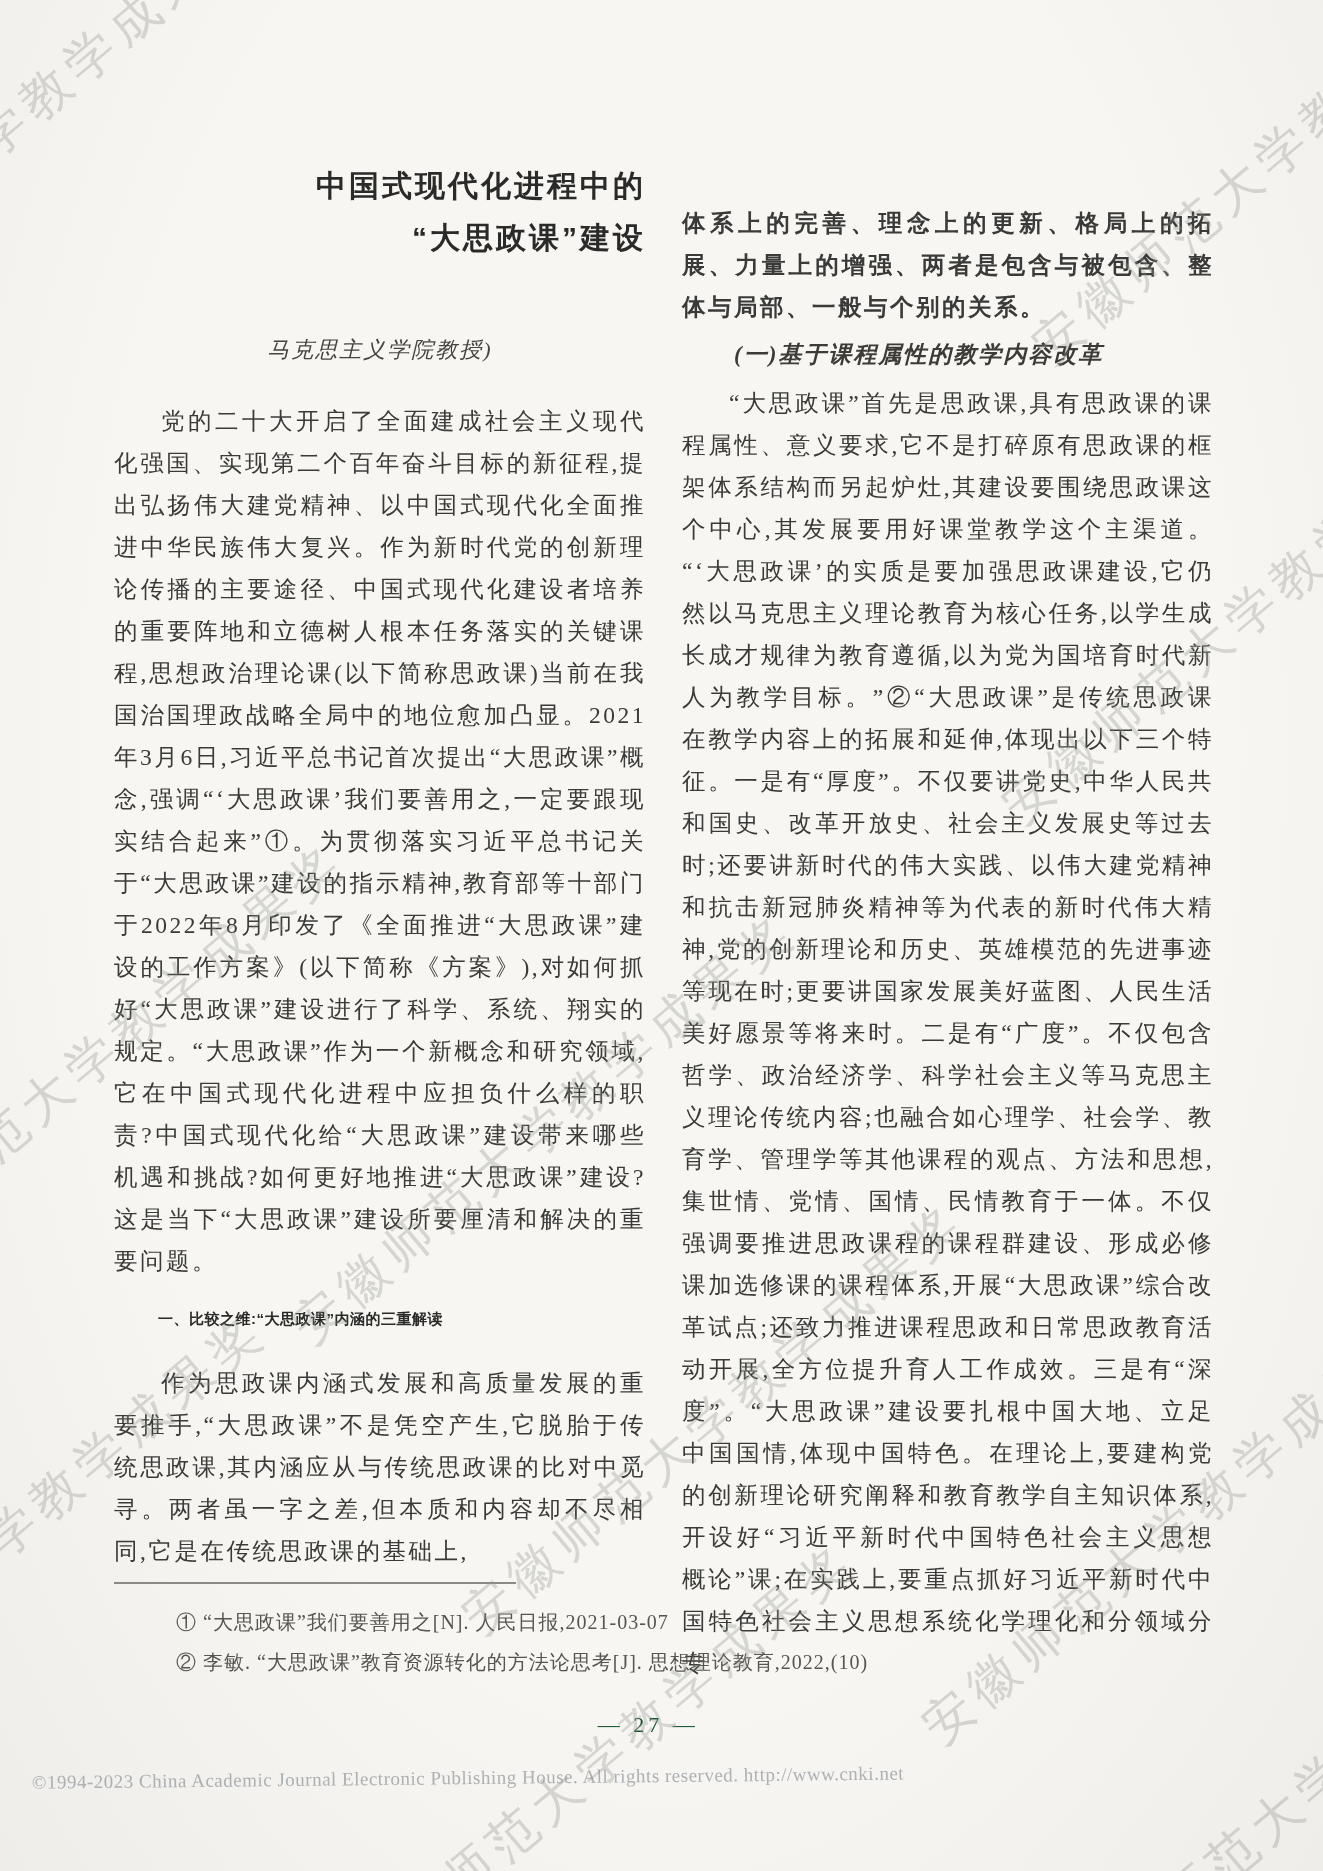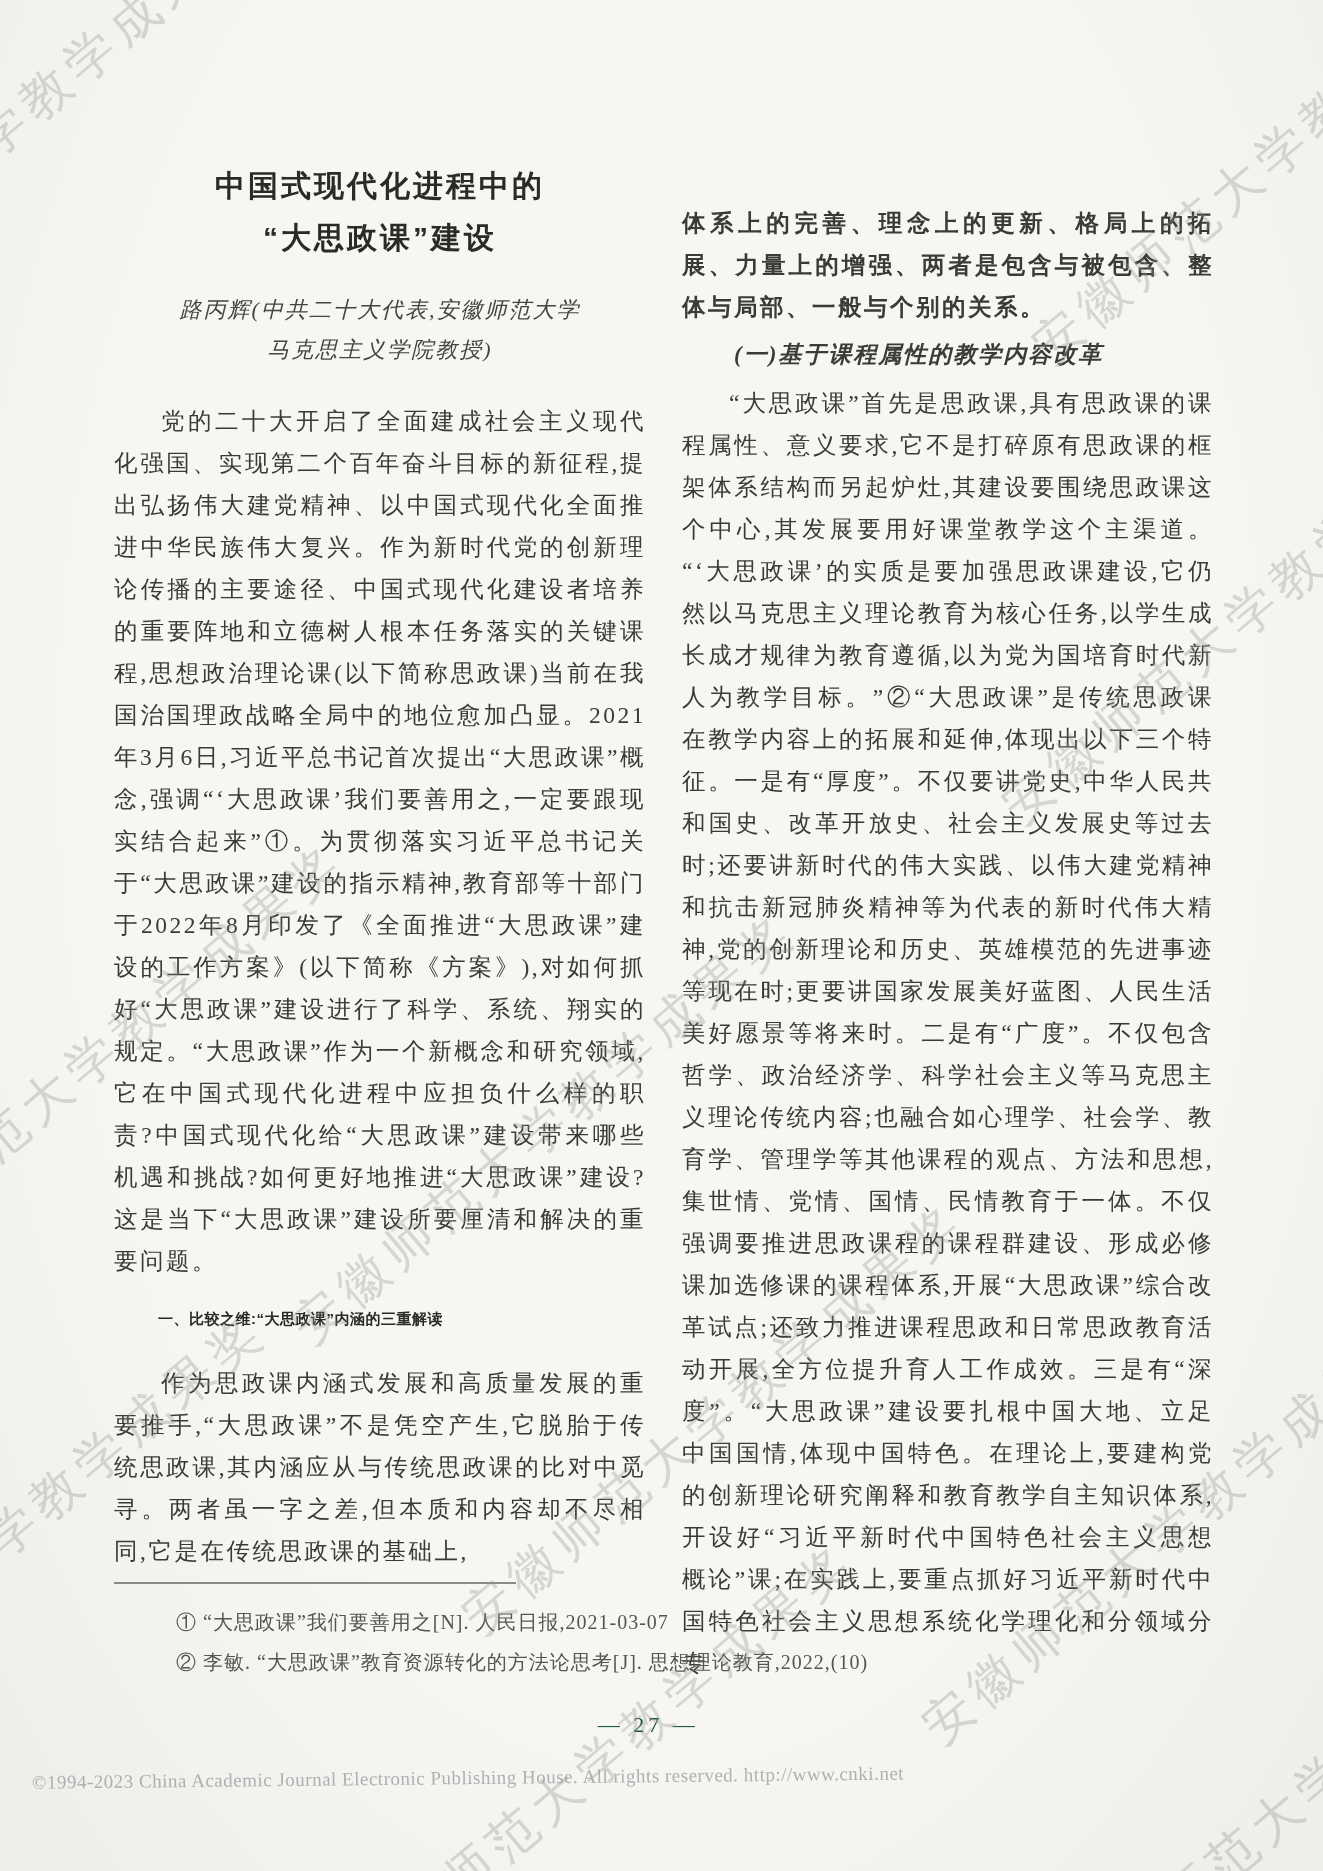--- a/index.html
+++ b/index.html
@@ -40,21 +40,21 @@
     z-index:2;
   }
   .col-left{left:114px;top:160px;}
   .col-right{left:682px;top:202px;}
   .art-title{
     font-family:"Liberation Sans","DejaVu Sans",sans-serif;
     font-weight:700;
     font-size:30px;
     line-height:52px;
     letter-spacing:3px;
-    text-align:center;
+    text-align:right;
     color:#2a2a28;
     margin:0 0 26px 0;
   }
   .author{
     font-style:italic;
     font-size:22px;
     line-height:40px;
     letter-spacing:2px;
     text-align:center;
     color:#45443f;
@@ -124,21 +124,21 @@
   <div class="wm" style="left:930px;top:1700px;">安徽师范大学教学成果奖</div>
   <div class="wm" style="left:360px;top:1930px;">安徽师范大学教学成果奖</div>
   <div class="wm" style="left:1080px;top:1950px;">安徽师范大学教学成果奖</div>
 
   <div class="col col-left">
     <h1 class="art-title">
       <span>中国式现代化进程中的</span><br>
       <span>“大思政课”建设</span>
     </h1>
     <p class="author">
-      <span>路丙辉(中共二十大代表,安徽师范大学</span><br>
+      <br>
       <span>马克思主义学院教授)</span>
     </p>
     <p class="para">党的二十大开启了全面建成社会主义现代化强国、实现第二个百年奋斗目标的新征程,提出弘扬伟大建党精神、以中国式现代化全面推进中华民族伟大复兴。作为新时代党的创新理论传播的主要途径、中国式现代化建设者培养的重要阵地和立德树人根本任务落实的关键课程,思想政治理论课(以下简称思政课)当前在我国治国理政战略全局中的地位愈加凸显。2021年3月6日,习近平总书记首次提出“大思政课”概念,强调“‘大思政课’我们要善用之,一定要跟现实结合起来”①。为贯彻落实习近平总书记关于“大思政课”建设的指示精神,教育部等十部门于2022年8月印发了《全面推进“大思政课”建设的工作方案》(以下简称《方案》),对如何抓好“大思政课”建设进行了科学、系统、翔实的规定。“大思政课”作为一个新概念和研究领域,它在中国式现代化进程中应担负什么样的职责?中国式现代化给“大思政课”建设带来哪些机遇和挑战?如何更好地推进“大思政课”建设?这是当下“大思政课”建设所要厘清和解决的重要问题。</p>
     <h2 class="sec-head">一、比较之维:“大思政课”内涵的三重解读</h2>
     <p class="para">作为思政课内涵式发展和高质量发展的重要推手,“大思政课”不是凭空产生,它脱胎于传统思政课,其内涵应从与传统思政课的比对中觅寻。两者虽一字之差,但本质和内容却不尽相同,它是在传统思政课的基础上,</p>
   </div>
 
   <div class="col col-right">
     <p class="para no-indent">体系上的完善、理念上的更新、格局上的拓展、力量上的增强、两者是包含与被包含、整体与局部、一般与个别的关系。</p>
     <h3 class="subsec-head">(一)基于课程属性的教学内容改革</h3>

